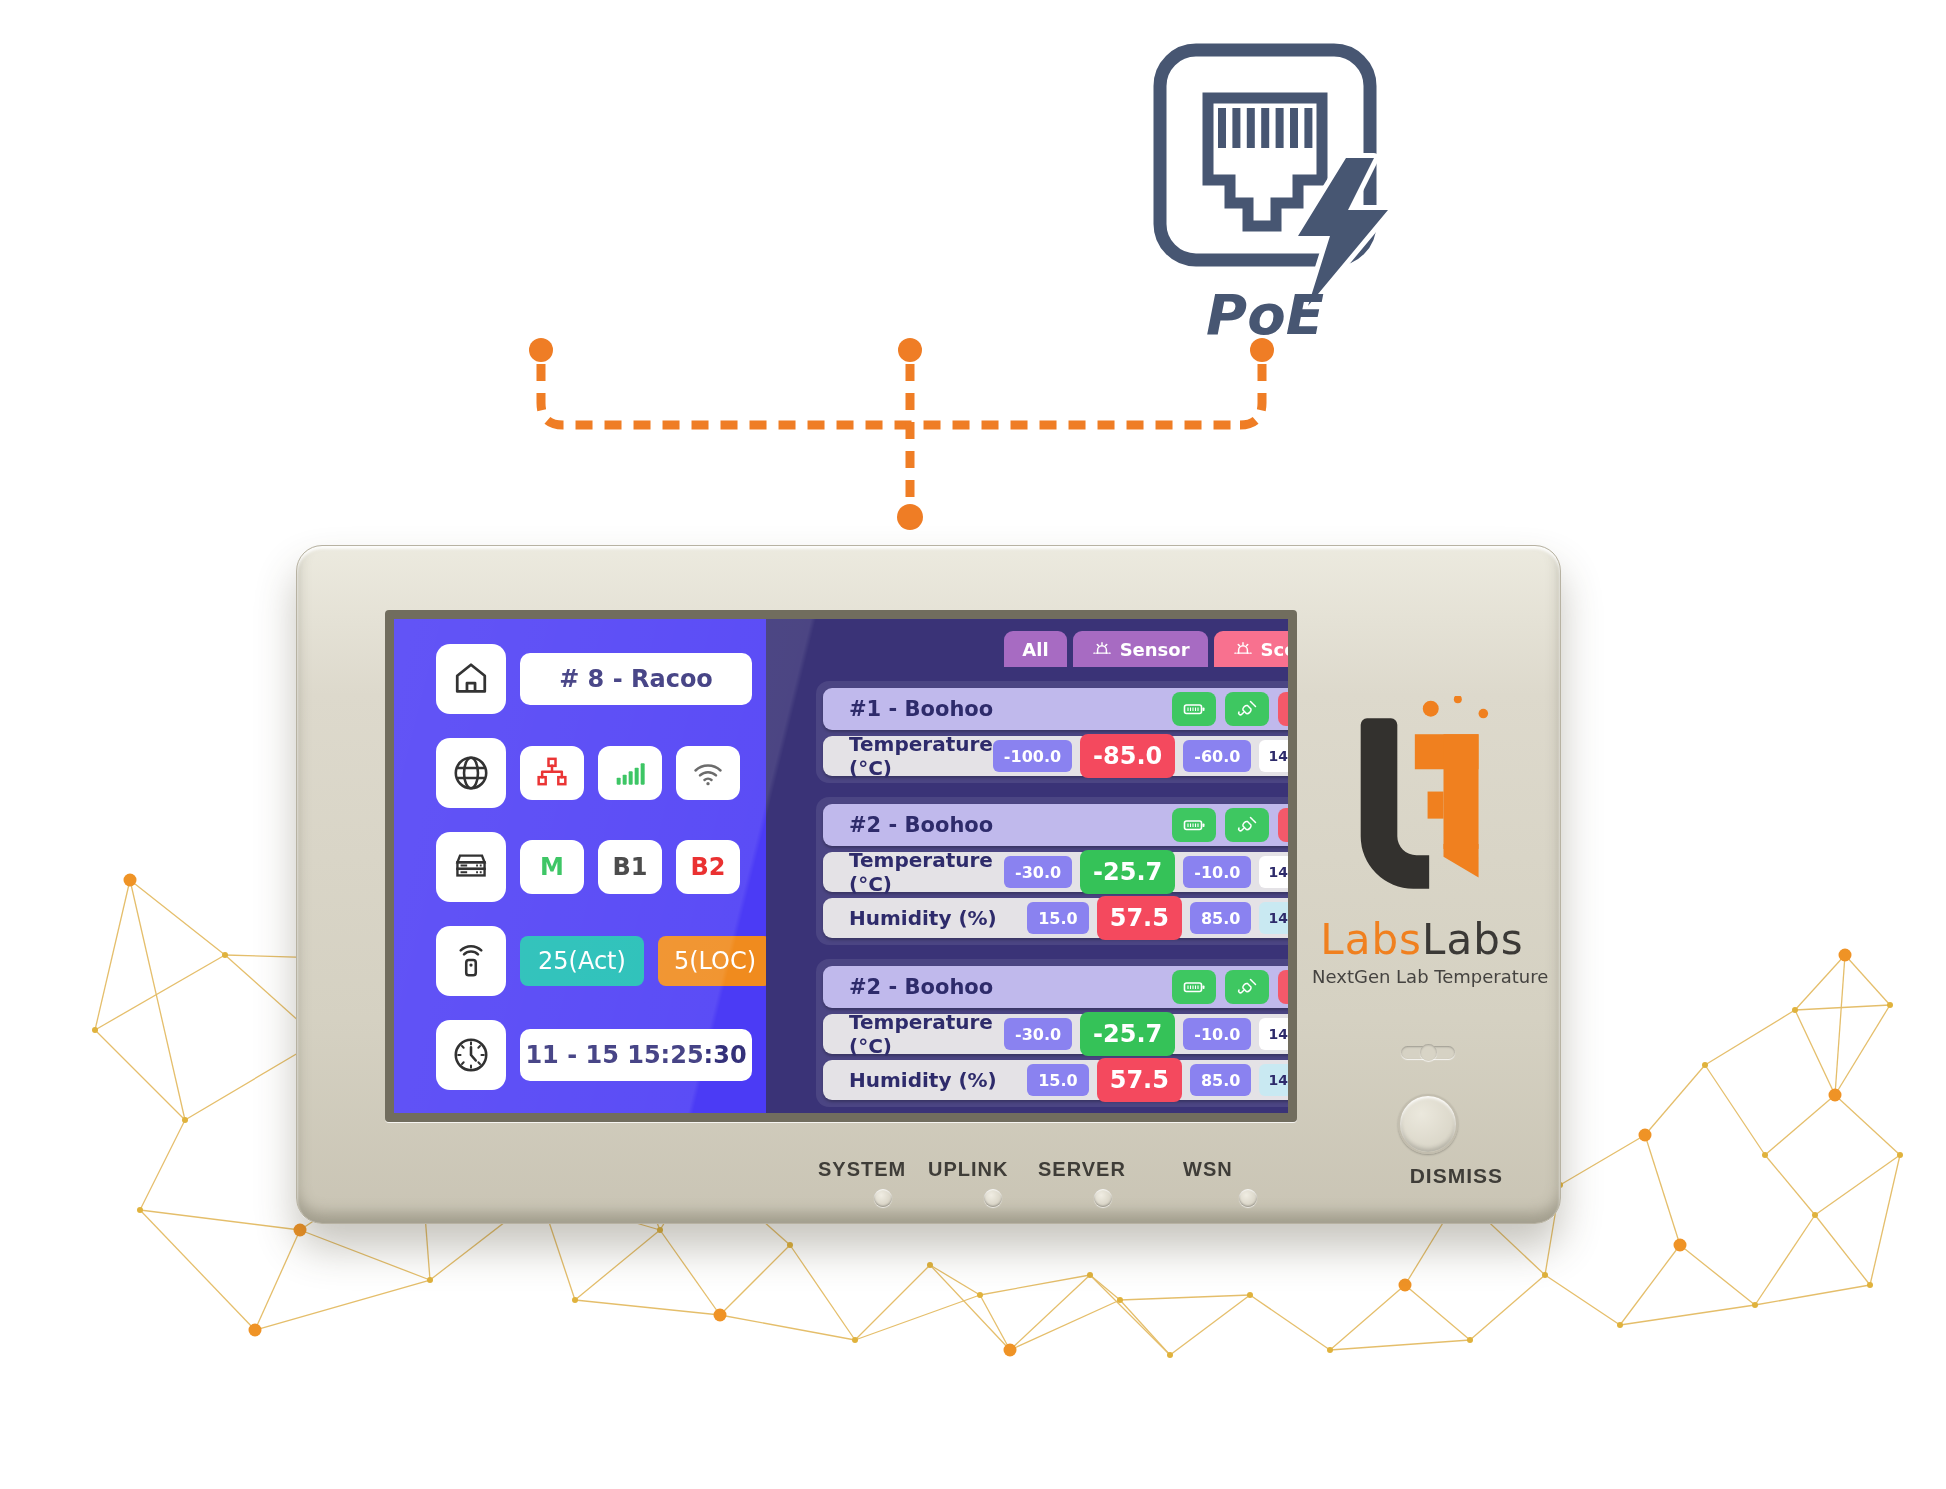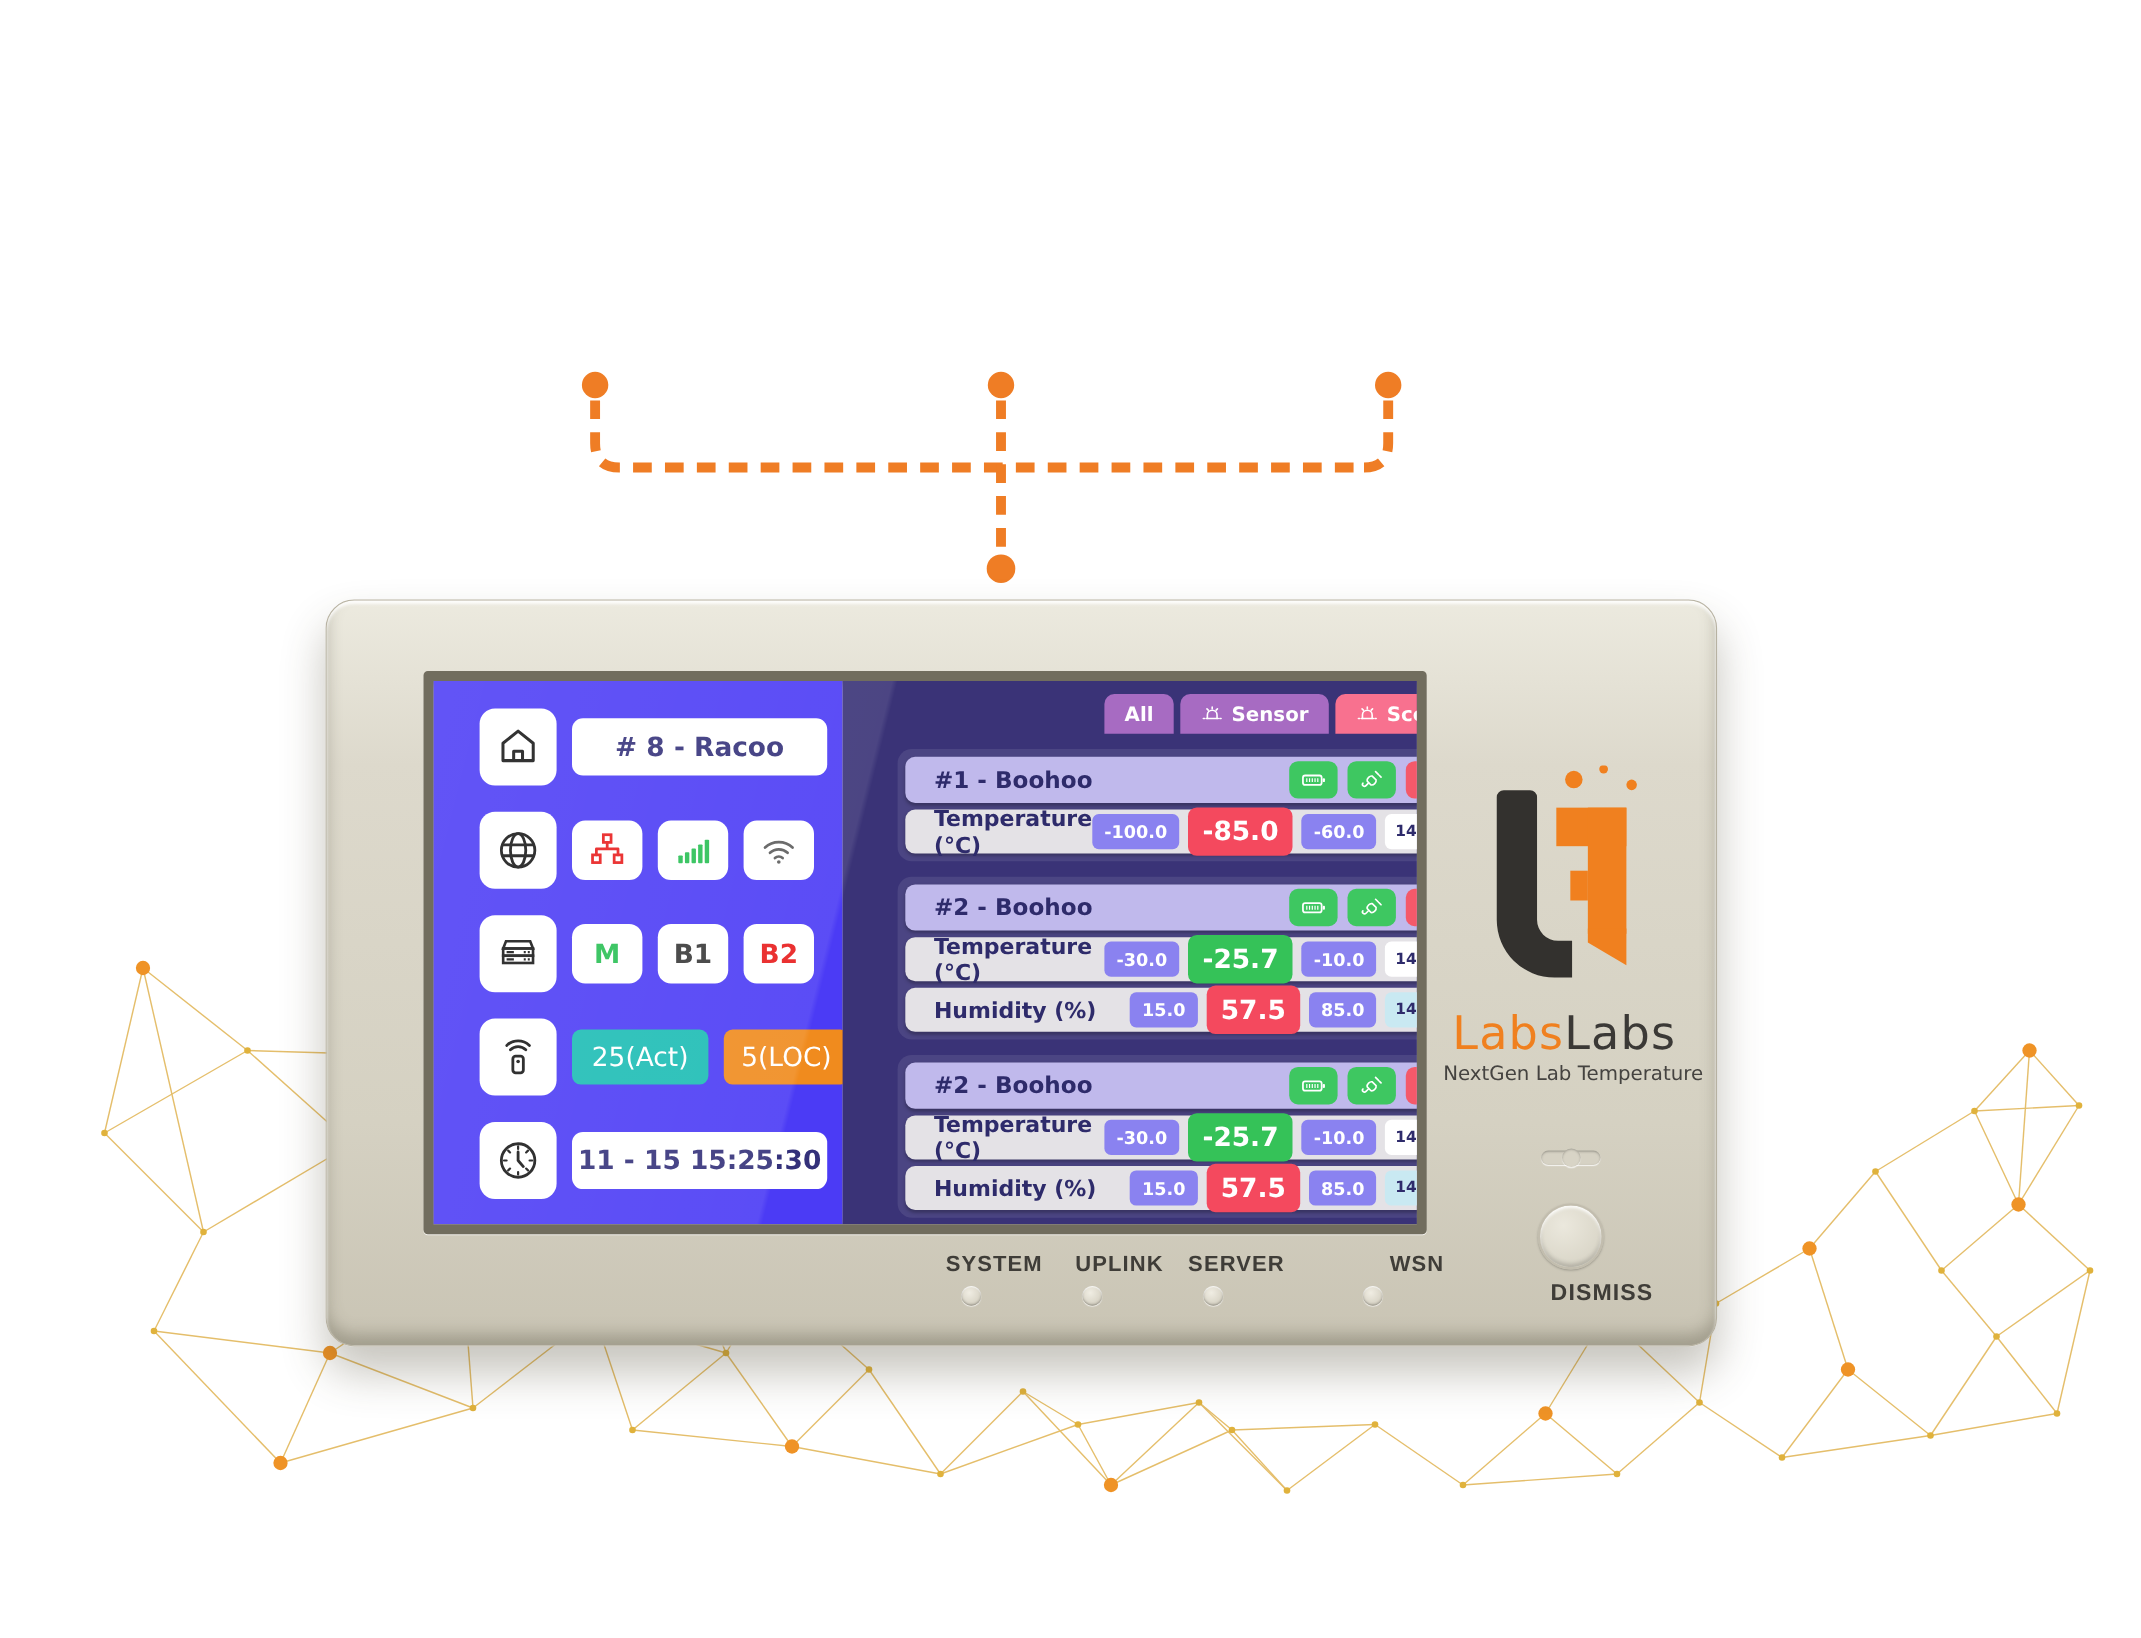--- a/index.html
+++ b/index.html
@@ -65,21 +65,21 @@
   .chip-val.alert{background:#f4495e;} .chip-val.ok{background:#35c258;}
   .chip-time{font-size:14px;color:#2e2b6b;height:32px;padding:0 9px;}
   .chip-time.white{background:#ffffff;} .chip-time.cyan{background:#c9e9f2;}
   
   .logo{position:absolute;left:1015px;top:150px;width:220px;text-align:center;}
   .logo-mark{width:170px;height:215px;margin:0 auto;}
   .logo-name{font-size:42px;letter-spacing:1px;color:#3b3936;margin-top:4px;white-space:nowrap;}
   .logo-name .accent{color:#f0801f;}
   .logo-tag{font-size:18px;color:#454340;margin-top:2px;white-space:nowrap;}
   
-  .status-item{position:absolute;width:130px;text-align:right;top:592px;}
+  .status-item{position:absolute;width:130px;text-align:left;top:612px;}
   .status-label{font-family:"Liberation Sans",sans-serif;font-size:20px;font-weight:700;color:#3f3d38;letter-spacing:1px;}
   .led{width:18px;height:18px;border-radius:50%;margin:8px auto 0;
        background:radial-gradient(circle at 40% 35%,#f0ede3,#ccc7b7);
        box-shadow:inset 0 -1px 2px rgba(0,0,0,.3), inset 0 1px 1px rgba(255,255,255,.9), 0 1px 1px rgba(255,255,255,.7);}
   .dismiss-btn{position:absolute;left:1101px;top:548px;width:60px;height:60px;border-radius:50%;border:2px solid #c2bdae;
        background:radial-gradient(circle at 38% 32%,#ebe8dd,#d3cfc0);cursor:pointer;
        box-shadow:inset 0 2px 3px rgba(255,255,255,.95), inset 0 -3px 4px rgba(0,0,0,.18), 0 1px 2px rgba(0,0,0,.25);}
   .dismiss-label{position:absolute;left:1056px;top:618px;width:150px;text-align:right;
        font-family:"Liberation Sans",sans-serif;font-size:21px;font-weight:700;color:#3f3d38;letter-spacing:1px;}
   .slot{position:absolute;left:1104px;top:500px;width:54px;height:13px;border-radius:7px;background:#d6d2c4;
@@ -220,20 +220,36 @@
       <circle cx="1845" cy="955" r="6.5" fill="#ef9326"></circle>
       <circle cx="1795" cy="1010" r="3" fill="#e0b23c"></circle>
       <circle cx="615" cy="1120" r="3" fill="#e0b23c"></circle>
       <circle cx="700" cy="1165" r="6.5" fill="#ef9326"></circle>
       <circle cx="980" cy="1295" r="3" fill="#e0b23c"></circle>
       <circle cx="1120" cy="1300" r="3" fill="#e0b23c"></circle>
     </svg>
 
 
 
+  <div class="conn-icon icon-poe">
+    <svg viewBox="0 0 260 300">
+      <rect x="10" y="10" width="210" height="210" rx="36" fill="#fff" stroke="#475672" stroke-width="13"></rect>
+      <path d="M58 58 H172 V140 H148 V163 H126 V186 H98 V163 H80 V140 H58 Z" fill="none" stroke="#475672" stroke-width="11"></path>
+      <rect x="68" y="68" width="8" height="40" fill="#475672"></rect>
+        <rect x="82.4" y="68" width="8" height="40" fill="#475672"></rect>
+      <rect x="96.8" y="68" width="8" height="40" fill="#475672"></rect>
+        <rect x="111.2" y="68" width="8" height="40" fill="#475672"></rect>
+      <rect x="125.6" y="68" width="8" height="40" fill="#475672"></rect>
+        <rect x="140" y="68" width="8" height="40" fill="#475672"></rect>
+      <rect x="154.4" y="68" width="8" height="40" fill="#475672"></rect>
+      <path d="M196 118 L148 196 L180 196 L158 266 L238 170 L198 170 L224 118 Z" fill="#475672" stroke="#ffffff" stroke-width="10" stroke-linejoin="round"></path>
+      <path d="M196 118 L148 196 L180 196 L158 266 L238 170 L198 170 L224 118 Z" fill="#475672"></path>
+      <text x="115" y="294" text-anchor="middle" font-size="56" font-weight="800" font-style="italic" fill="#475672">PoE</text>
+    </svg>
+  </div>
 
   <svg class="connector">
     <g stroke="#ef7d25" stroke-width="9" fill="none" stroke-dasharray="17 12">
       <path d="M541 364 L541 403 Q541 425 563 425 L1240 425"></path>
       <path d="M1262 364 L1262 403 Q1262 425 1240 425"></path>
       <path d="M910 364 L910 500"></path>
     </g>
     <g fill="#ef7d25">
       <circle cx="541" cy="350" r="12"></circle>
       <circle cx="910" cy="350" r="12"></circle>

